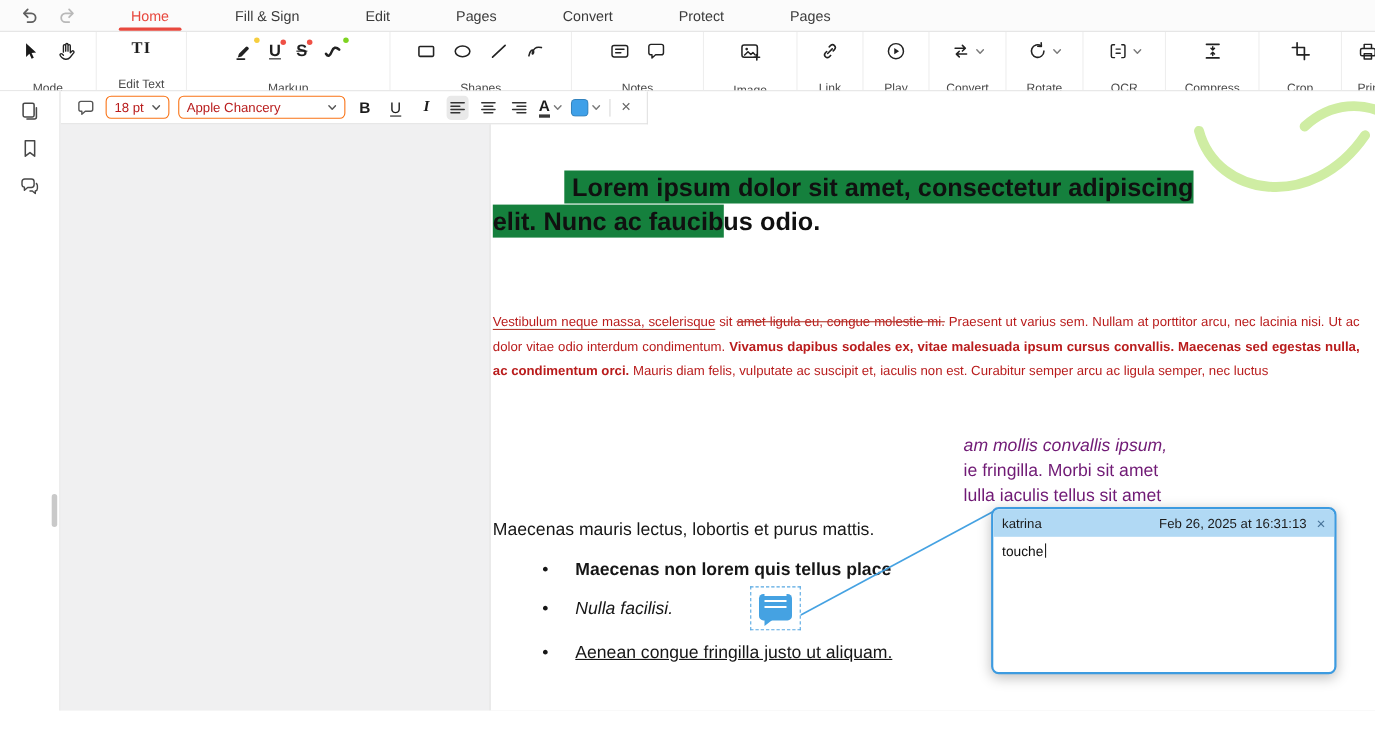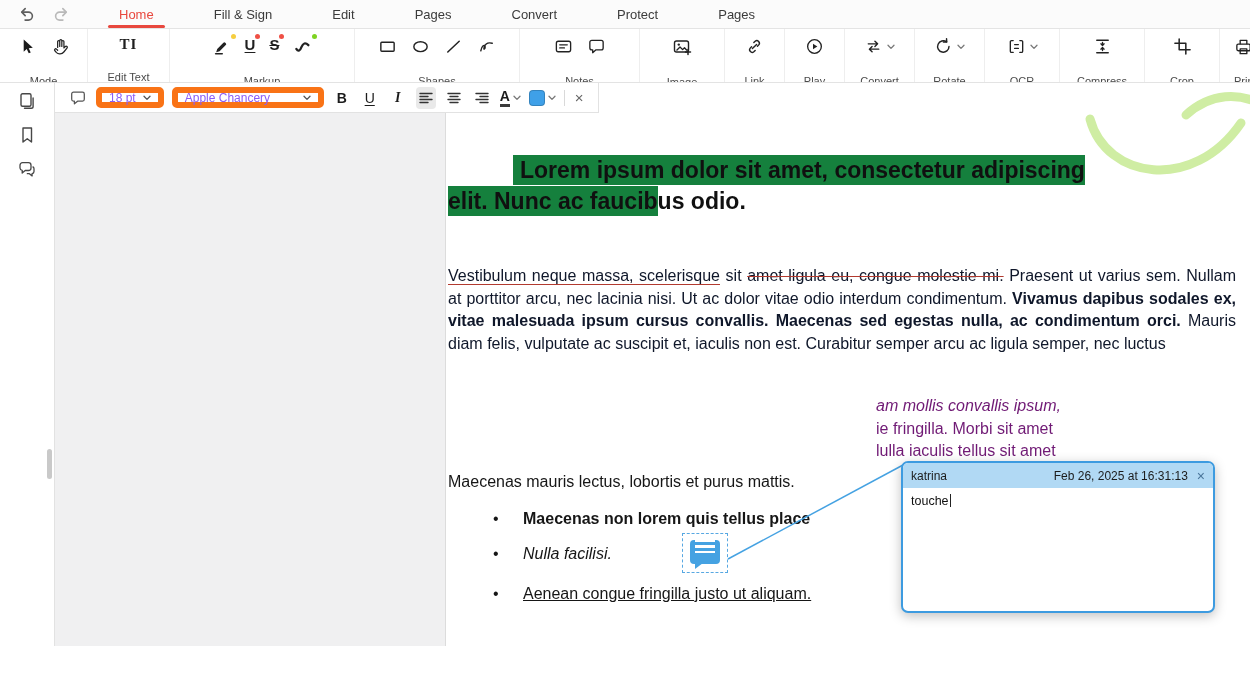--- a/index.html
+++ b/index.html
@@ -23,21 +23,21 @@
   .hist-btn{width:22px;height:22px;display:flex;align-items:center;justify-content:center;cursor:default}
   .tabs{display:flex;margin-left:44px;gap:54px}
   .tab{display:flex;align-items:center;font-size:13px;color:#3b3b3b;position:relative;padding:0 3px;cursor:default;white-space:nowrap}
   .tab.active{color:#e8483e}
   .tab.active::after{content:"";position:absolute;left:-8px;right:-8px;bottom:0;height:3px;border-radius:2px;background:#e8483e}
 
   
   .toolbar{height:54px;background:#fff;border-bottom:1px solid #e3e3e3;display:flex;overflow:hidden}
   .tgroup{flex:0 0 auto;display:flex;flex-direction:column;align-items:center;padding-top:8px;border-right:1px solid #eeeeee}
   .tgroup.left-align{align-items:flex-start;padding-left:14px;border-right:none}
-  .ticons{display:flex;align-items:flex-start;gap:14px;height:25px}
+  .ticons{display:flex;align-items:center;gap:14px;height:25px}
   .tbtn{display:flex;align-items:center;justify-content:center;position:relative;cursor:default}
   .tlabel{font-size:11px;color:#4a4a4a;margin-top:19px;white-space:nowrap}
   .dot{position:absolute;top:-3px;right:-5px;width:5px;height:5px;border-radius:50%}
   .dot.y{background:#f6ce3f}.dot.r{background:#ef5045}.dot.g{background:#7ed321}
   .glyph{font-size:15px;font-weight:600;color:#1f1f1f;line-height:1}
   .glyph.u{text-decoration:underline;text-underline-offset:2px}
   .glyph.s{text-decoration:line-through}
   .glyph.ti{font-family:"Liberation Serif",serif;font-weight:600;letter-spacing:1px}
   .withchev{display:flex;align-items:center;gap:4px}
 
@@ -50,41 +50,41 @@
         display:flex;flex-direction:column;align-items:center;padding-top:5px;gap:8px;z-index:12}
   .side-btn{width:28px;height:26px;display:flex;align-items:center;justify-content:center;border-radius:5px;cursor:default}
   .side-handle{position:absolute;right:2px;top:366px;width:5px;height:30px;border-radius:3px;background:#c9c9c9}
 
   .canvas{position:relative;flex:1;background:#f0f0f1;overflow:hidden}
   .page{position:absolute;left:390px;top:0;width:1010px;height:563px;background:#fff;border-left:1px solid #dcdcdc}
 
   
   .fmtbar{position:absolute;left:0;top:0;height:30px;display:flex;align-items:center;gap:8px;
           padding:0 12px 0 13px;background:#fff;border-bottom:1px solid #e2e2e2;border-right:1px solid #e2e2e2;z-index:10}
-  .dd{display:flex;align-items:center;justify-content:space-between;gap:7px;height:21px;border:6px solid #f97316;
-      border-radius:5px;padding:0 7px;font-size:12px;color:#8b5cf6;background:#fff;cursor:default;white-space:nowrap}
+  .dd{display:flex;align-items:center;justify-content:space-between;gap:7px;height:21px;border:1px solid #f97316;
+      border-radius:5px;padding:0 7px;font-size:12px;color:#b91c1c;background:#fff;cursor:default;white-space:nowrap}
   .fmt-btn{display:flex;align-items:center;justify-content:center;min-width:20px;height:22px;cursor:default;
            font-size:14px;color:#1c1c1c}
   .fmt-btn.bold{font-weight:700}
   .fmt-btn.und{text-decoration:underline;text-underline-offset:2px}
   .fmt-btn.ital{font-family:"Liberation Serif",serif;font-style:italic;font-weight:600}
   .fmt-btn.sel{background:#e9e9e9;border-radius:4px}
   .colorA{display:flex;align-items:center;gap:3px;cursor:default}
   .colorA .A{font-size:14px;font-weight:700;color:#1c1c1c;border-bottom:3px solid #3a3a3a;line-height:15px}
   .swatch{width:16px;height:16px;border-radius:4px;background:#3fa0e8;border:1px solid rgba(0,0,0,.18)}
   .vsep{width:1px;height:16px;background:#d9d9d9}
   .fmt-close{font-size:15px;color:#666;padding:0 2px;cursor:default}
 
   
   .heading{position:absolute;left:2px;top:72px;width:795px;font-size:23px;font-weight:700;line-height:31px;color:#101010}
   .heading .line1{padding-left:65px}
   .hl{background:#15803d;padding:2px 0}
   .hl.lead{padding-left:7px}
 
-  .p1{position:absolute;left:2px;top:182px;width:788px;font-size:16px;line-height:22.5px;color:#0f172a;text-align:justify}
+  .p1{position:absolute;left:2px;top:198px;width:788px;font-size:12px;line-height:22.5px;color:#b91c1c;text-align:justify}
   .u-red{text-decoration:underline;text-decoration-color:#b23a2f;text-underline-offset:3px}
   .strike{text-decoration:line-through;text-decoration-color:#b23a2f}
   .bold{font-weight:700}
 
   .frag{position:absolute;width:262px;text-align:left;font-size:16px;color:#701a75;white-space:nowrap}
   .frag.f1{left:430px;top:314px;font-style:italic}
   .frag.f2{left:430px;top:337px}
   .frag.f3{left:430px;top:359px}
 
   .p2{position:absolute;left:2px;top:390px;font-size:16px;color:#161616;white-space:nowrap}

